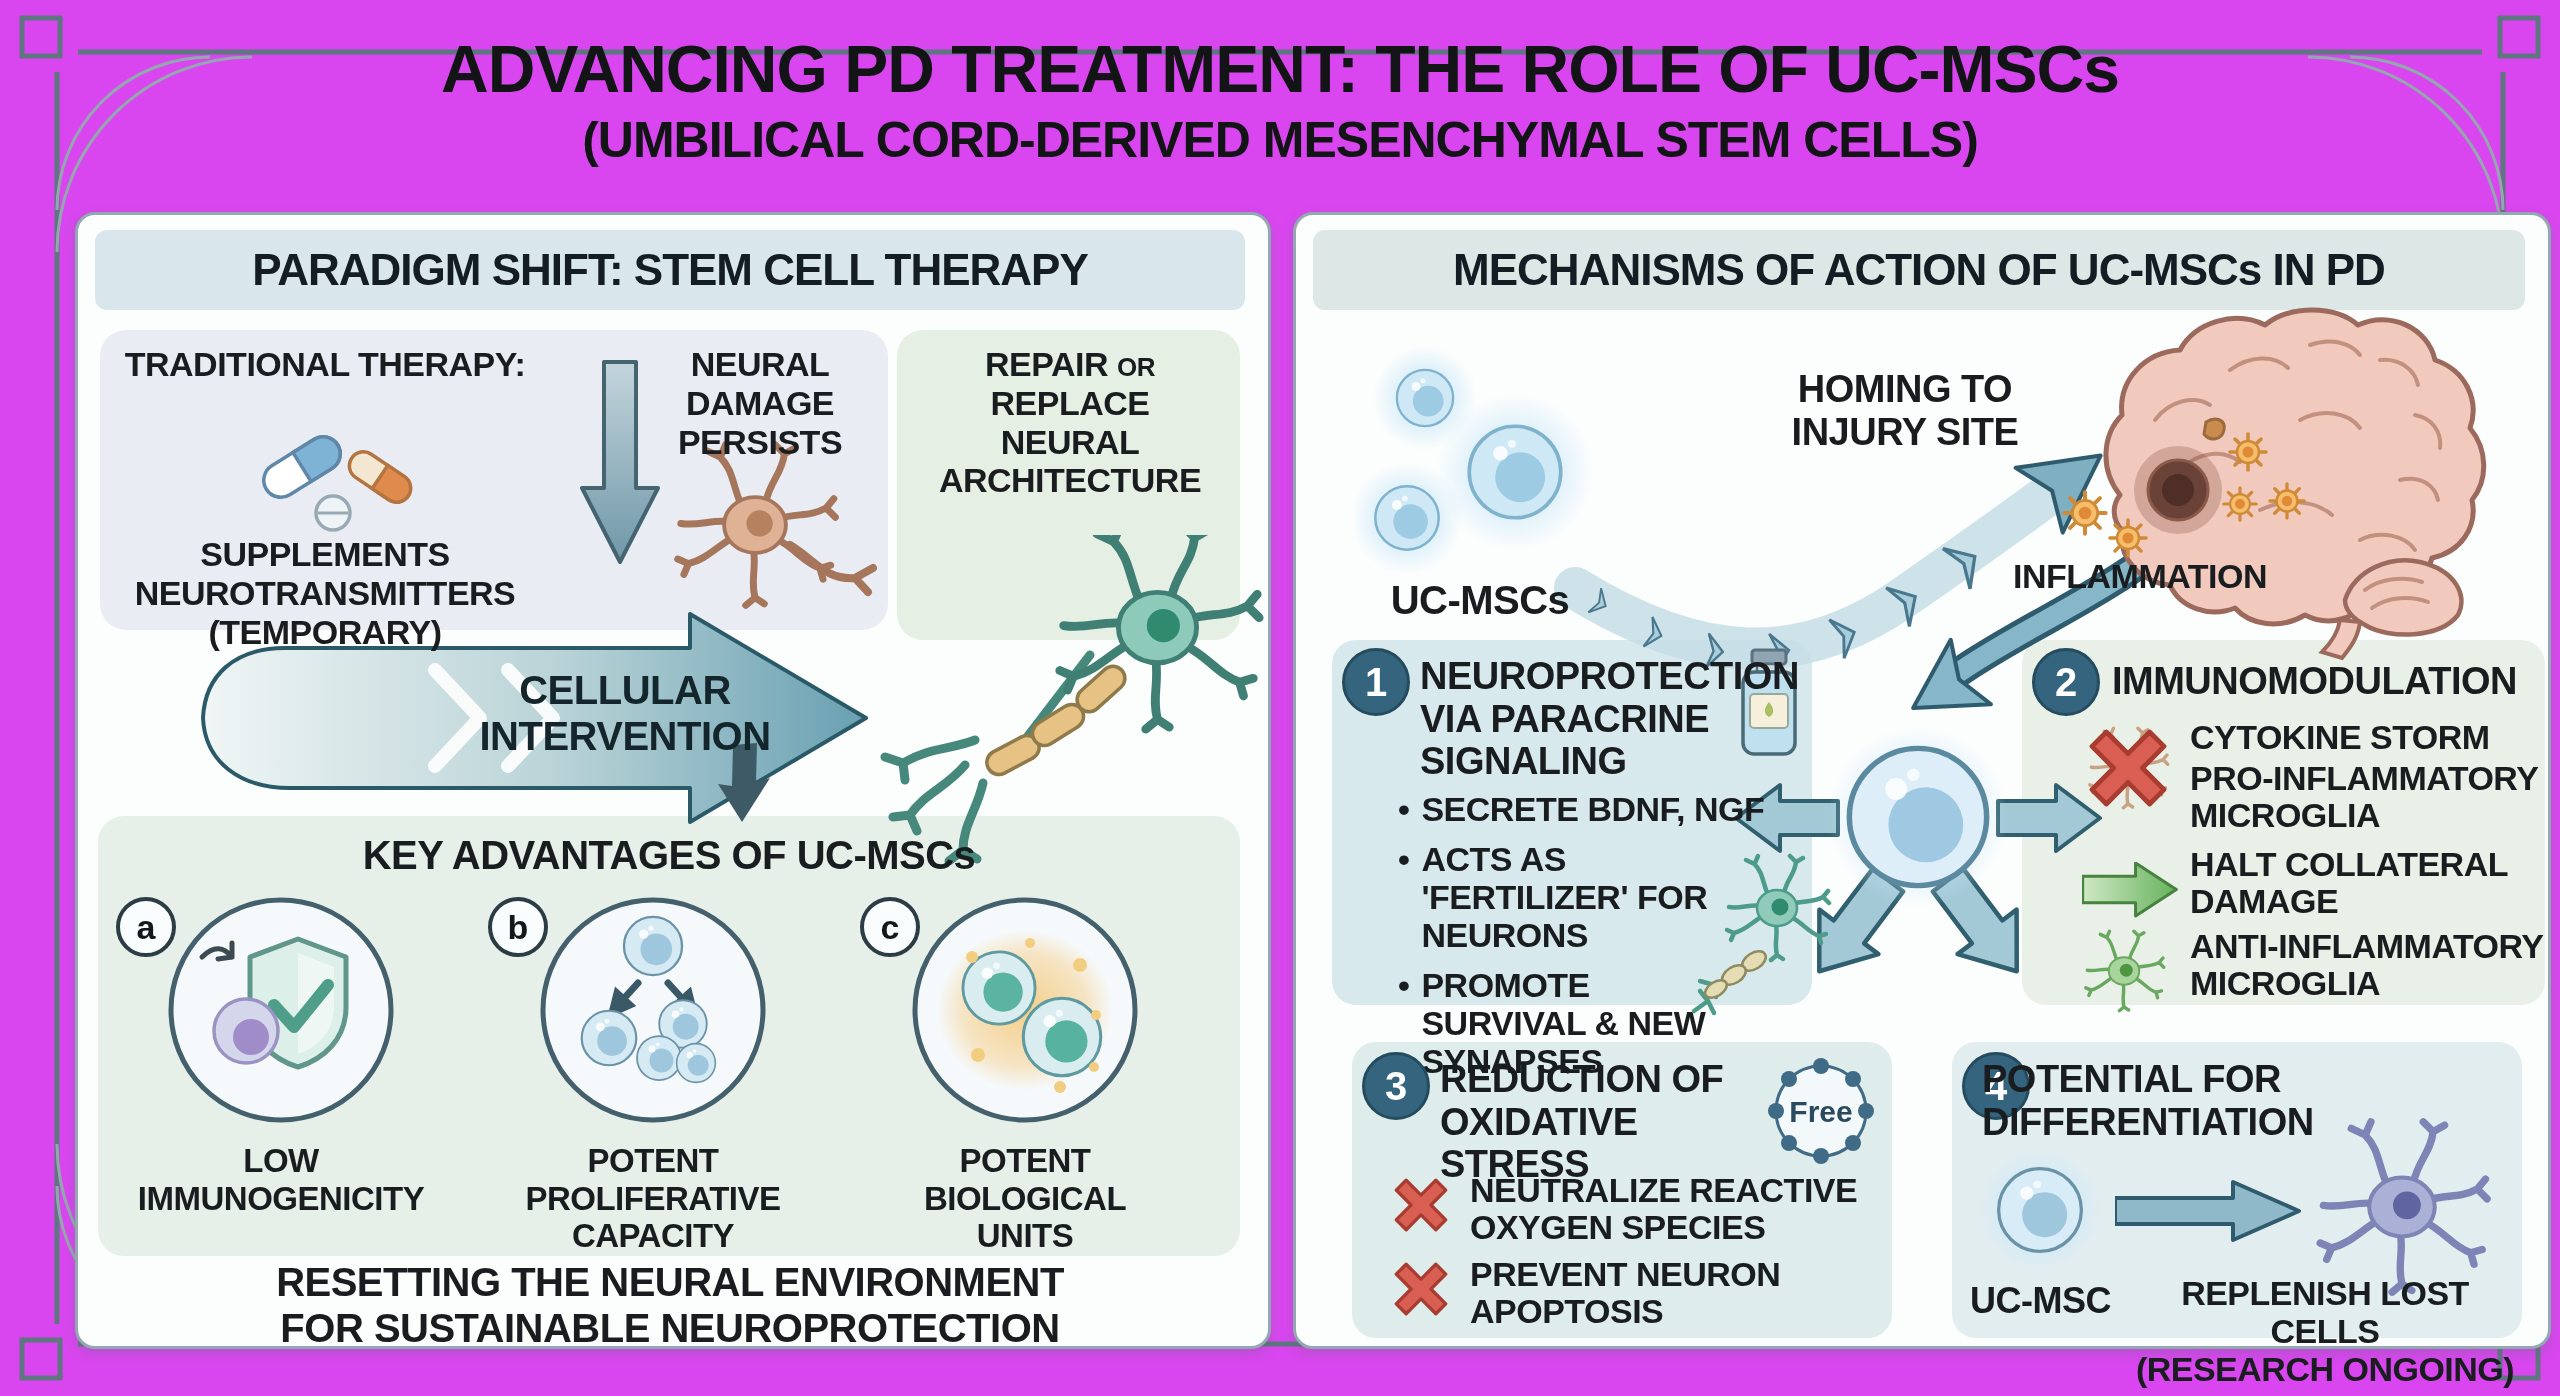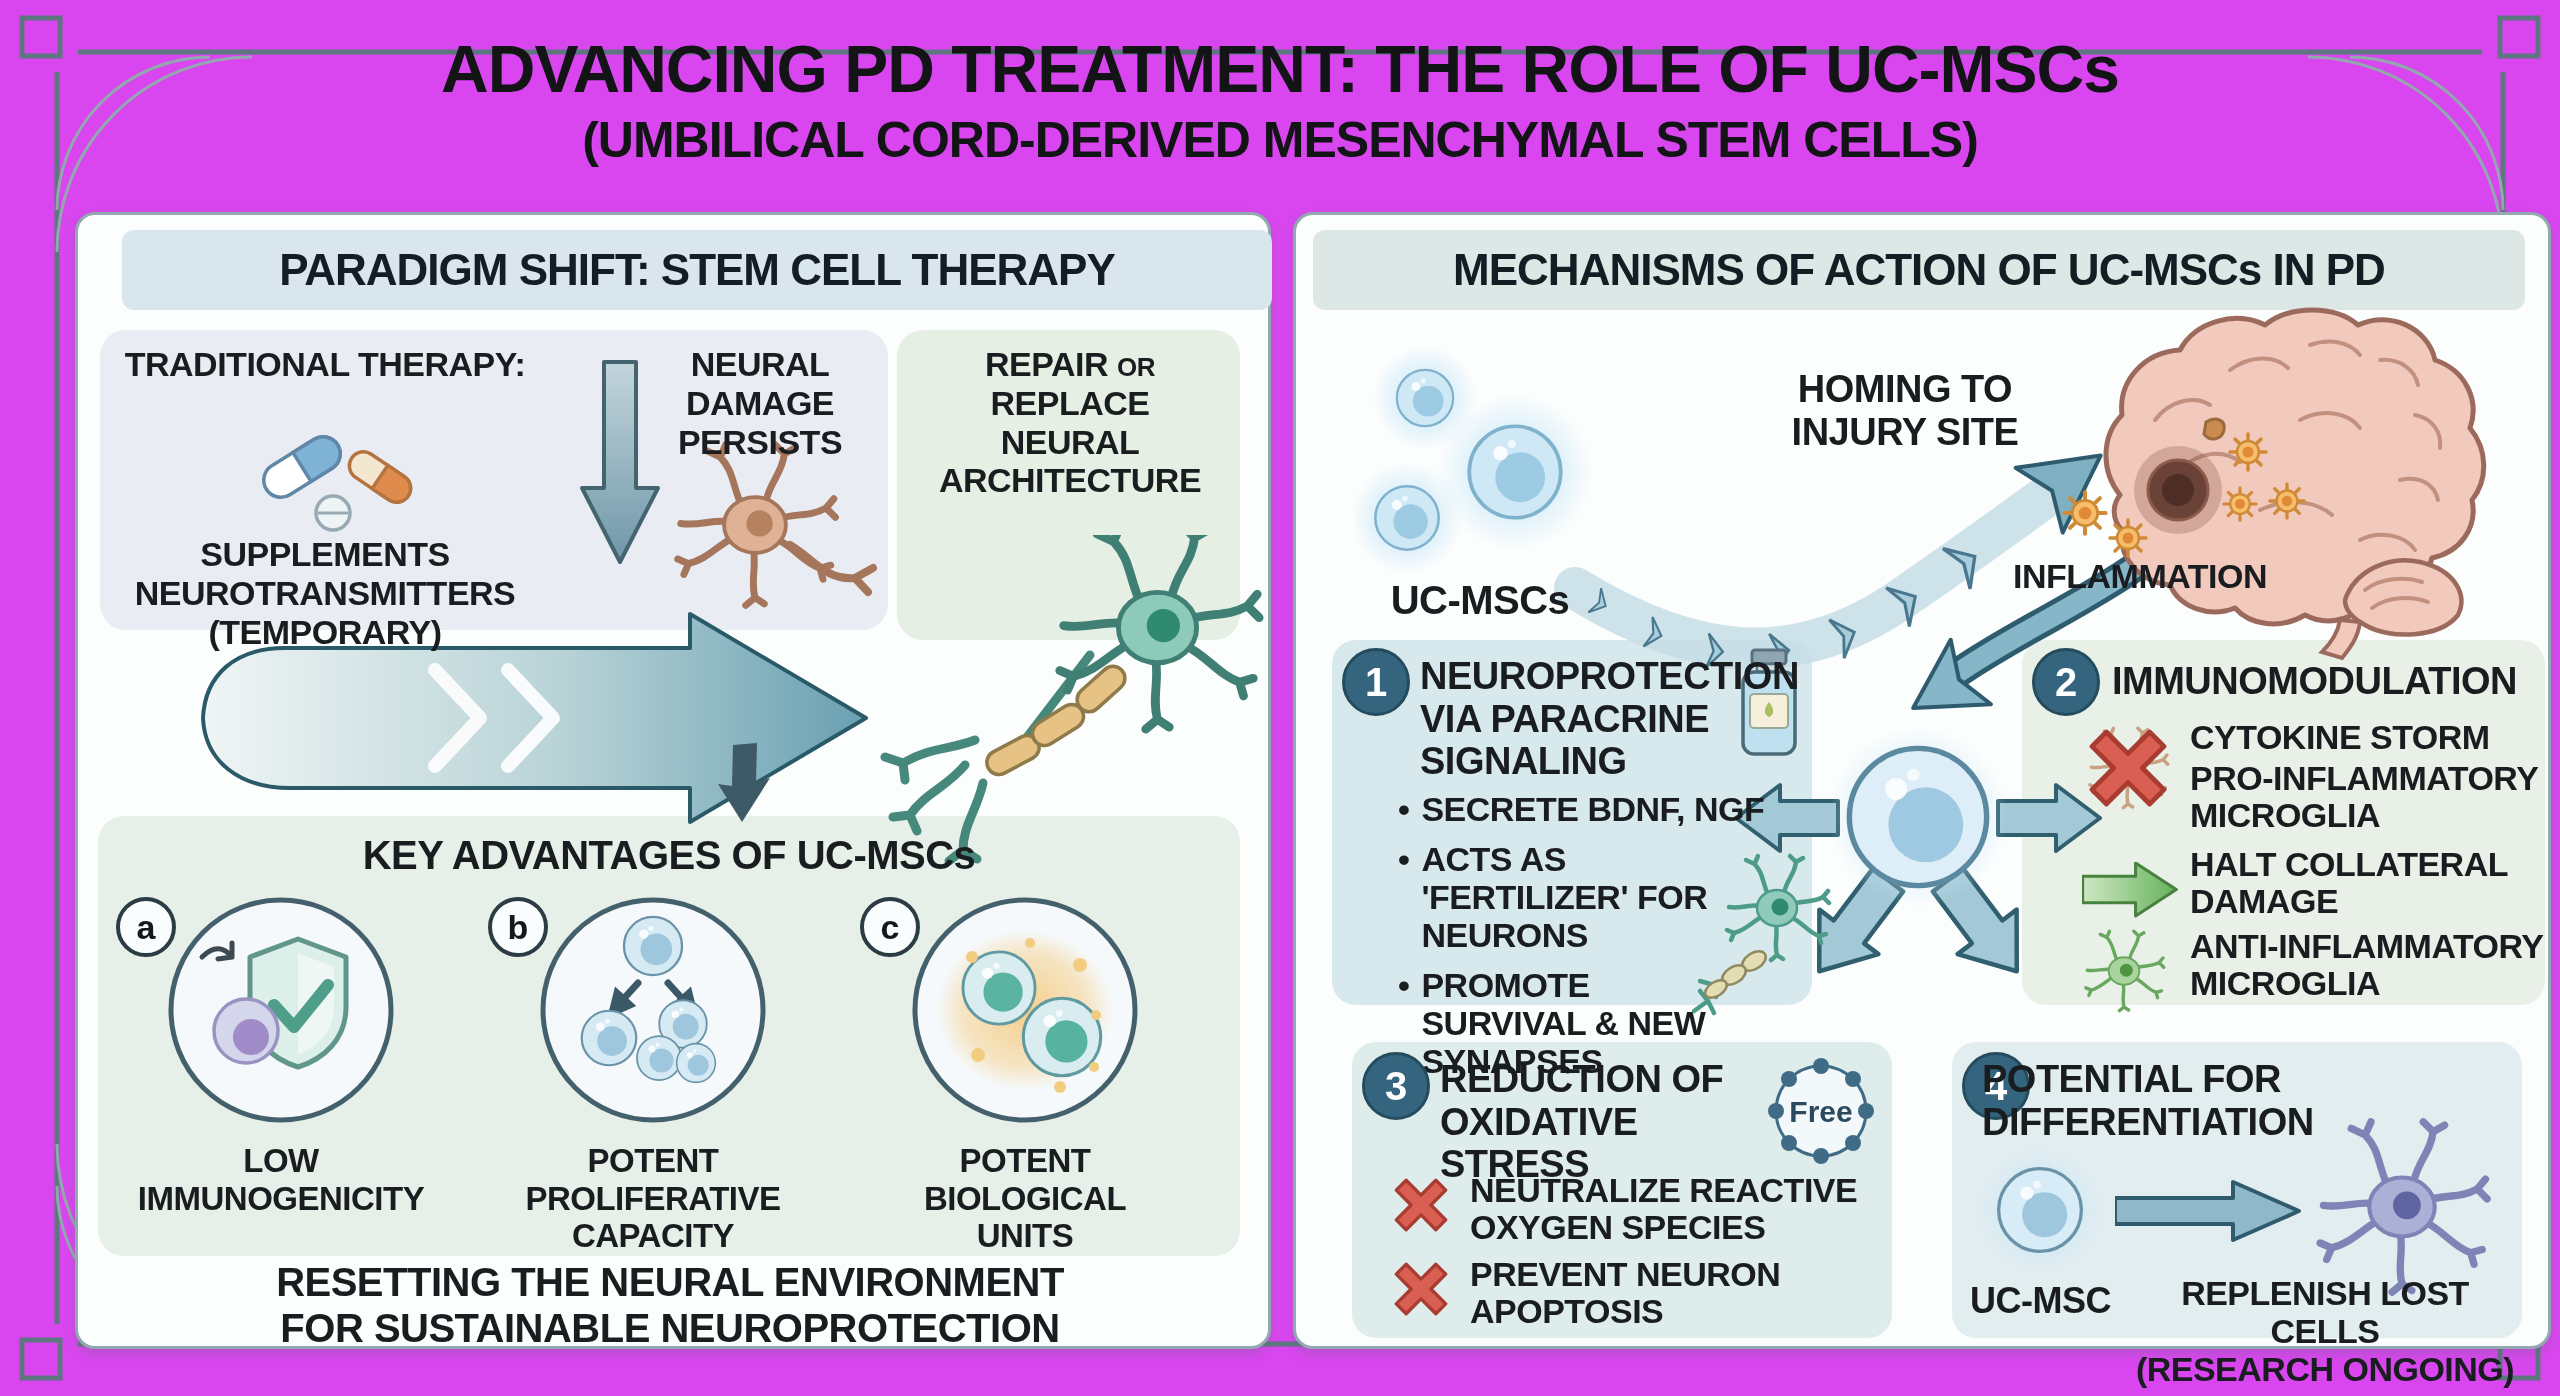--- a/index.html
+++ b/index.html
@@ -127,21 +127,21 @@
         <path d="M2503,1144 A195,195 0 0 1 2308,1339"></path>
     </g>
   </svg>
 
   <div class="txt title1">ADVANCING PD TREATMENT: THE ROLE OF UC-MSCs</div>
   <div class="txt title2">(UMBILICAL CORD-DERIVED MESENCHYMAL STEM CELLS)</div>
 
   <div class="card" style="left:75px;width:1190px;"></div>
   <div class="card" style="left:1293px;width:1252px;"></div>
 
-  <div class="panelheader" style="left:95px;top:230px;width:1150px;background:#d9e6ec;margin-left:27px;">PARADIGM SHIFT: STEM CELL THERAPY</div>
+  <div class="panelheader" style="left:95px;top:230px;width:1150px;background:#d9e6ec;">PARADIGM SHIFT: STEM CELL THERAPY</div>
 
   <div class="box" style="left:100px;top:330px;width:788px;height:300px;background:#e9ecf3;"></div>
   <div class="box" style="left:897px;top:330px;width:343px;height:310px;background:#e6efe4;"></div>
 
   <div class="txt" style="left:110px;top:345px;width:430px;font-size:34px;">
     <div>TRADITIONAL THERAPY:</div>
   </div>
 
   <svg class="ill" style="left:230px;top:425px;" width="200" height="110" viewBox="0 0 200 110">
     <g transform="translate(72,42) rotate(-32)">
@@ -184,20 +184,24 @@
     <div>ARCHITECTURE</div>
   </div>
 
   <svg class="conn" style="left:150px;top:600px;z-index:3;" width="740" height="240" viewBox="0 0 740 240">
     <path d="M135,48 C85,48 55,75 53,118 C55,162 90,188 140,188 L540,188 L540,222 L716,118 L540,14 L540,48 Z" fill="url(#bigarrowgrad)" stroke="#2a5a68" stroke-width="4" stroke-linejoin="round"></path>
     <g fill="none" stroke="#ffffff" stroke-width="14" stroke-linecap="round" stroke-linejoin="round" opacity="0.9">
       <path d="M285,70 L330,118 L285,166"></path>
       <path d="M358,70 L403,118 L358,166"></path>
     </g>
   </svg>
+  <div class="txt" style="left:460px;top:668px;width:330px;font-size:40px;color:#14262c;">
+    <div>CELLULAR</div>
+      <div>INTERVENTION</div>
+  </div>
 
   <svg class="ill" style="left:855px;top:535px;z-index:4;" width="410" height="370" viewBox="0 0 410 370">
     <g fill="none" stroke="#46897c" stroke-width="9" stroke-linecap="round">
       <path d="M120,205 C95,215 75,212 48,228 M48,228 L30,222 M48,228 L50,245"></path>
       <path d="M110,230 C92,252 70,258 55,280 M55,280 L38,282 M55,280 L62,296"></path>
       <path d="M128,248 C122,275 108,290 108,315 M108,315 L94,326 M108,315 L122,324"></path>
       <path d="M235,120 L160,218"></path>
     </g>
     <g stroke="#8f7a4a" stroke-width="3.5" fill="#e7c285">
       <rect x="130" y="208" width="56" height="24" rx="12" transform="rotate(-28 158 220)"></rect>

